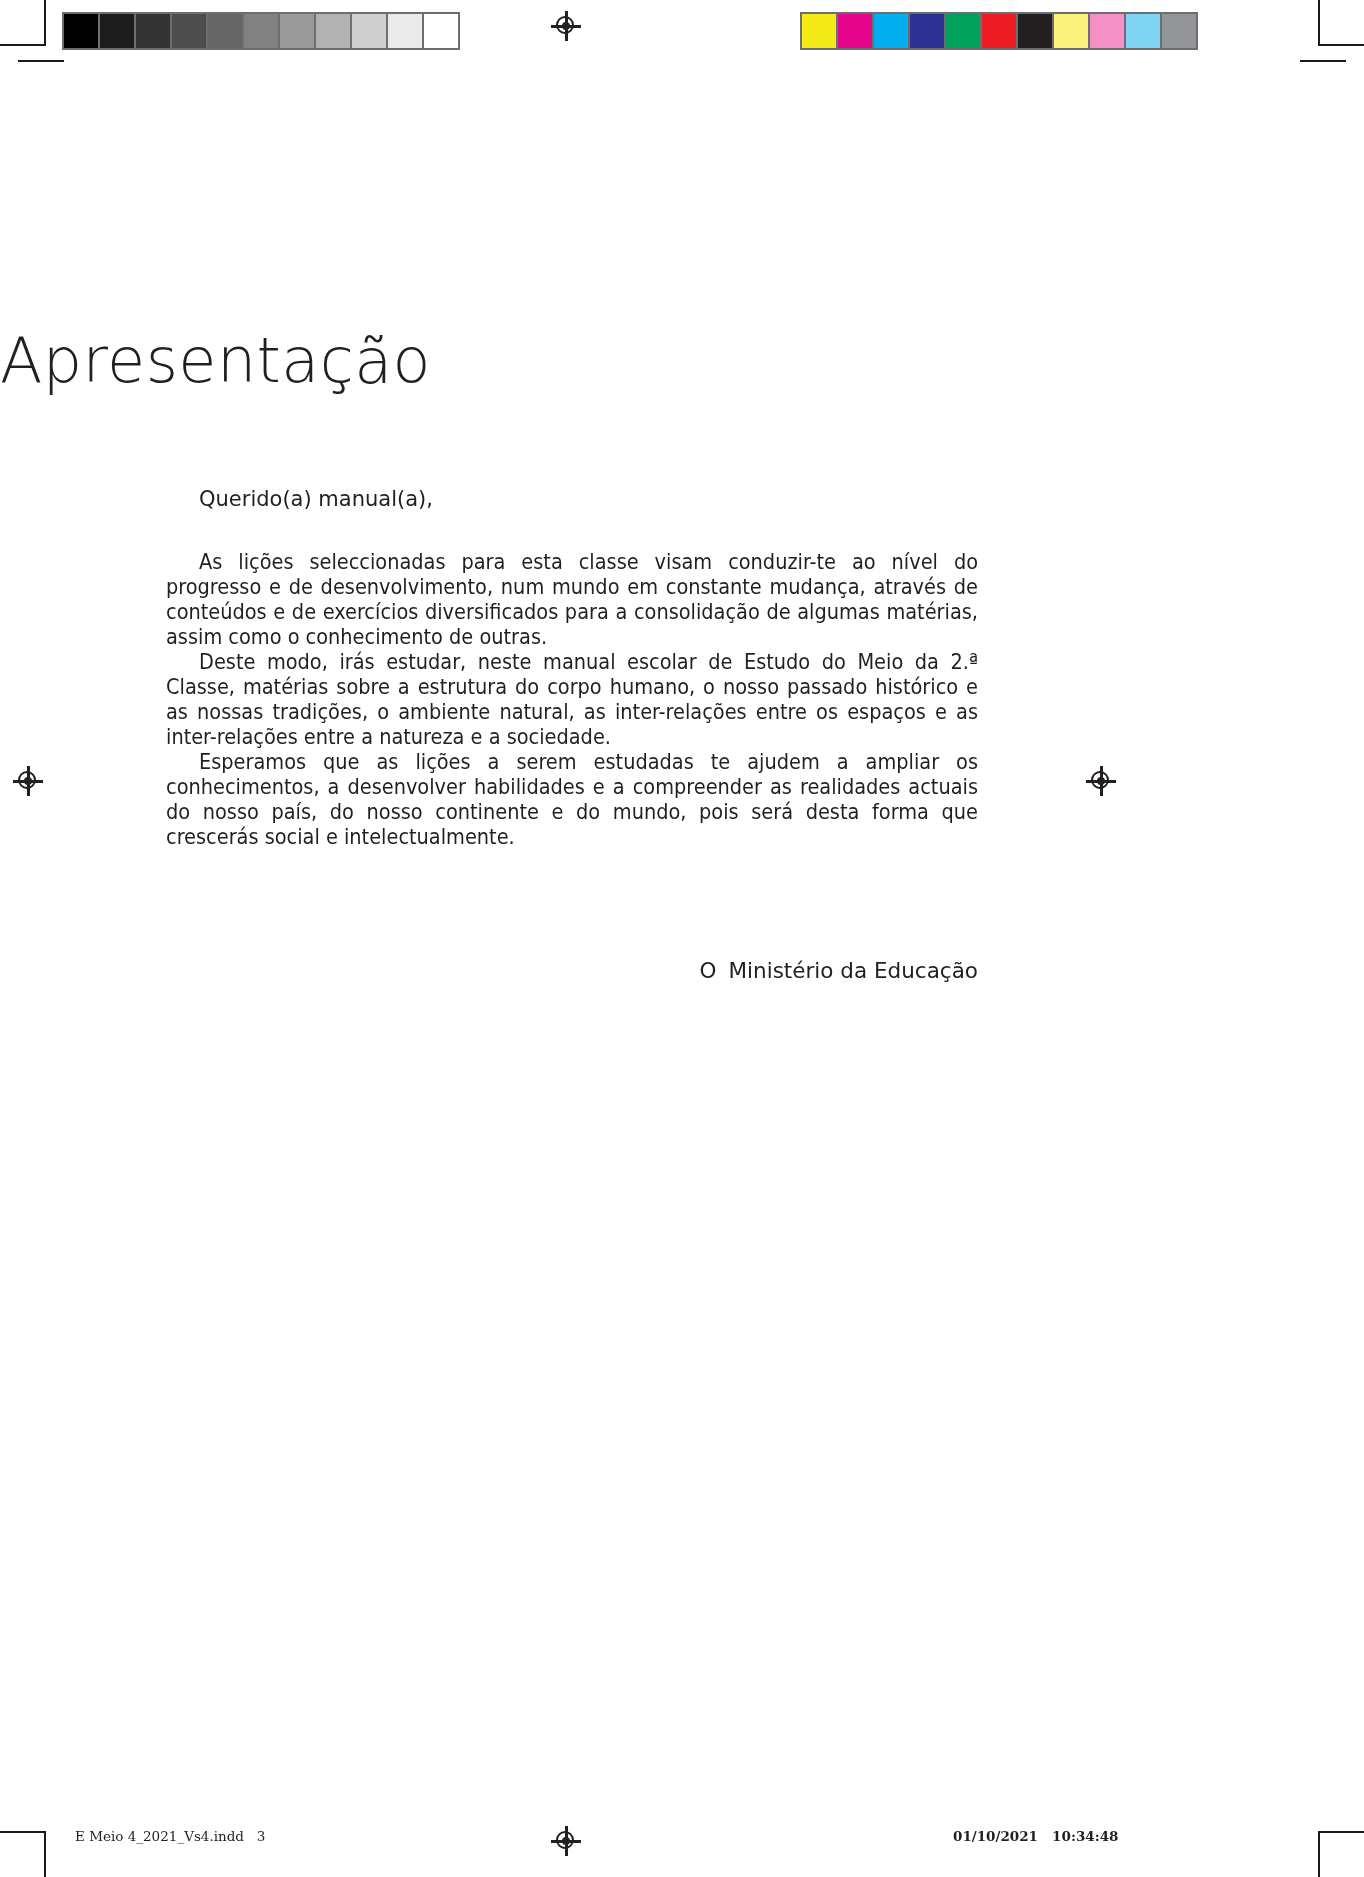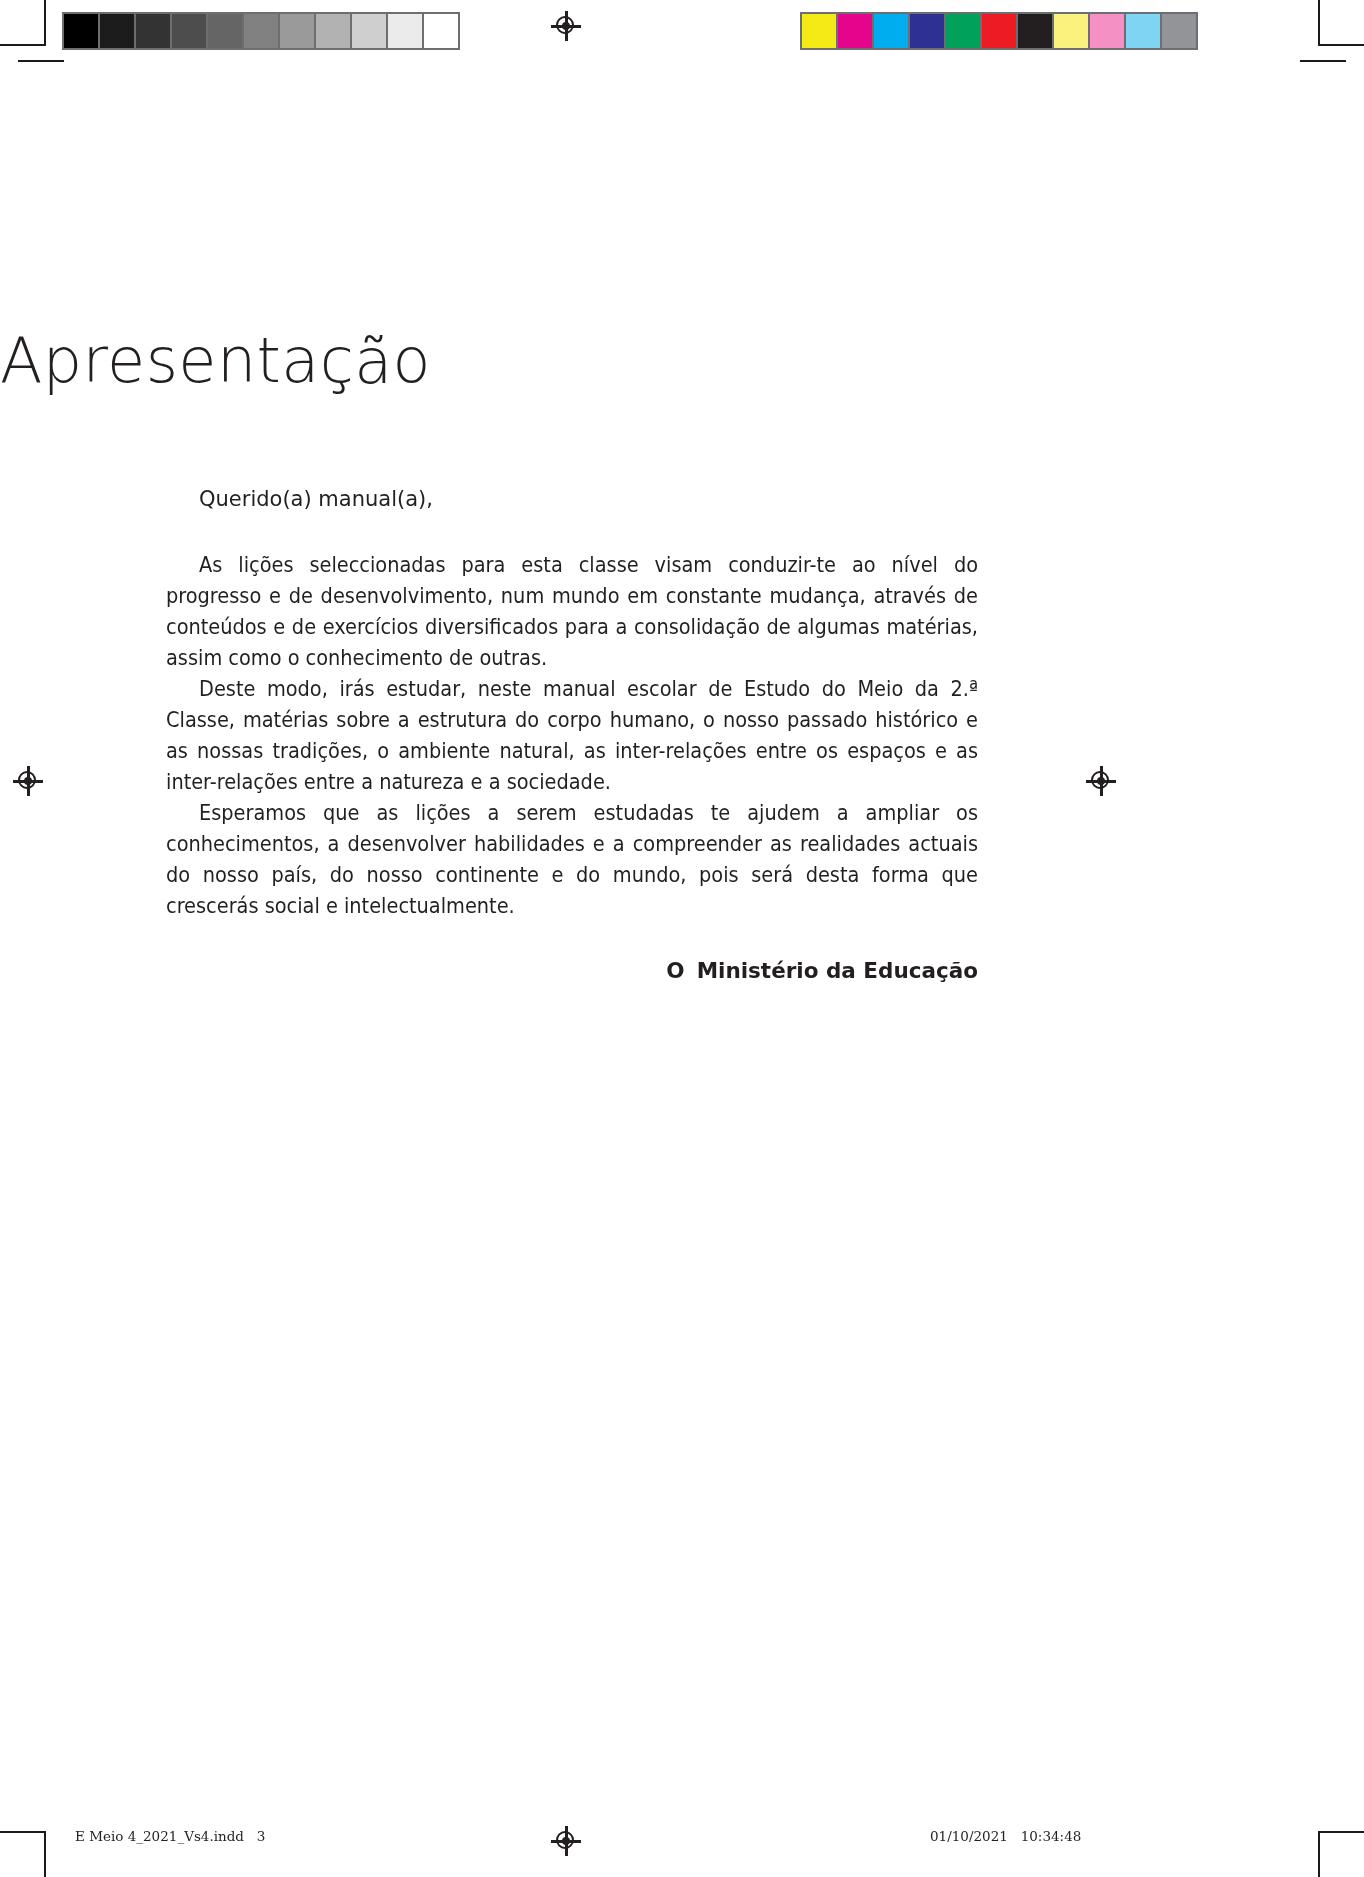--- a/index.html
+++ b/index.html
@@ -107,55 +107,55 @@
     font-weight: 400;
     font-size: 21px;
     margin: 0 0 38px 33px;
     color: #231f20;
   }
 
   .para {
     font-family: "DejaVu Sans Condensed", "DejaVu Sans", sans-serif;
     font-weight: 400;
     font-size: 21.5px;
-    line-height: 31px;
+    line-height: 25px;
     text-align: justify;
     text-justify: inter-word;
     text-indent: 33px;
     margin: 0;
     color: #231f20;
     hyphens: none;
   }
 
   #signature {
     position: absolute;
     left: 166px;
     top: 958px;
     width: 812px;
     text-align: right;
     font-family: "DejaVu Sans", sans-serif;
-    font-weight: 700;
+    font-weight: 400;
     font-size: 21.5px;
     color: #231f20;
   }
   #signature .sig-o {
     margin-right: 12px;
   }
 
   
   .footer-text {
     position: absolute;
     font-family: "DejaVu Serif", serif;
     font-size: 13.5px;
     color: #231f20;
     white-space: pre;
     text-align: right;
   }
   #footer-file { left: 75px; top: 1828px; }
-  #footer-stamp { left: 930px; top: 1828px; }
+  #footer-stamp { left: 953px; top: 1828px; font-weight: bold; }
 </style>
 </head>
 <body>
 
 <div>
 
   <div class="crop-line" style="left:44px; top:0px; width:2px; height:46px;"></div>
   <div class="crop-line" style="left:0px; top:44px; width:46px; height:2px;"></div>
   <div class="crop-line" style="left:18px; top:58px; width:2px; height:0px;"></div>
   <div class="crop-line" style="left:18px; top:60px; width:46px; height:2px;"></div>

